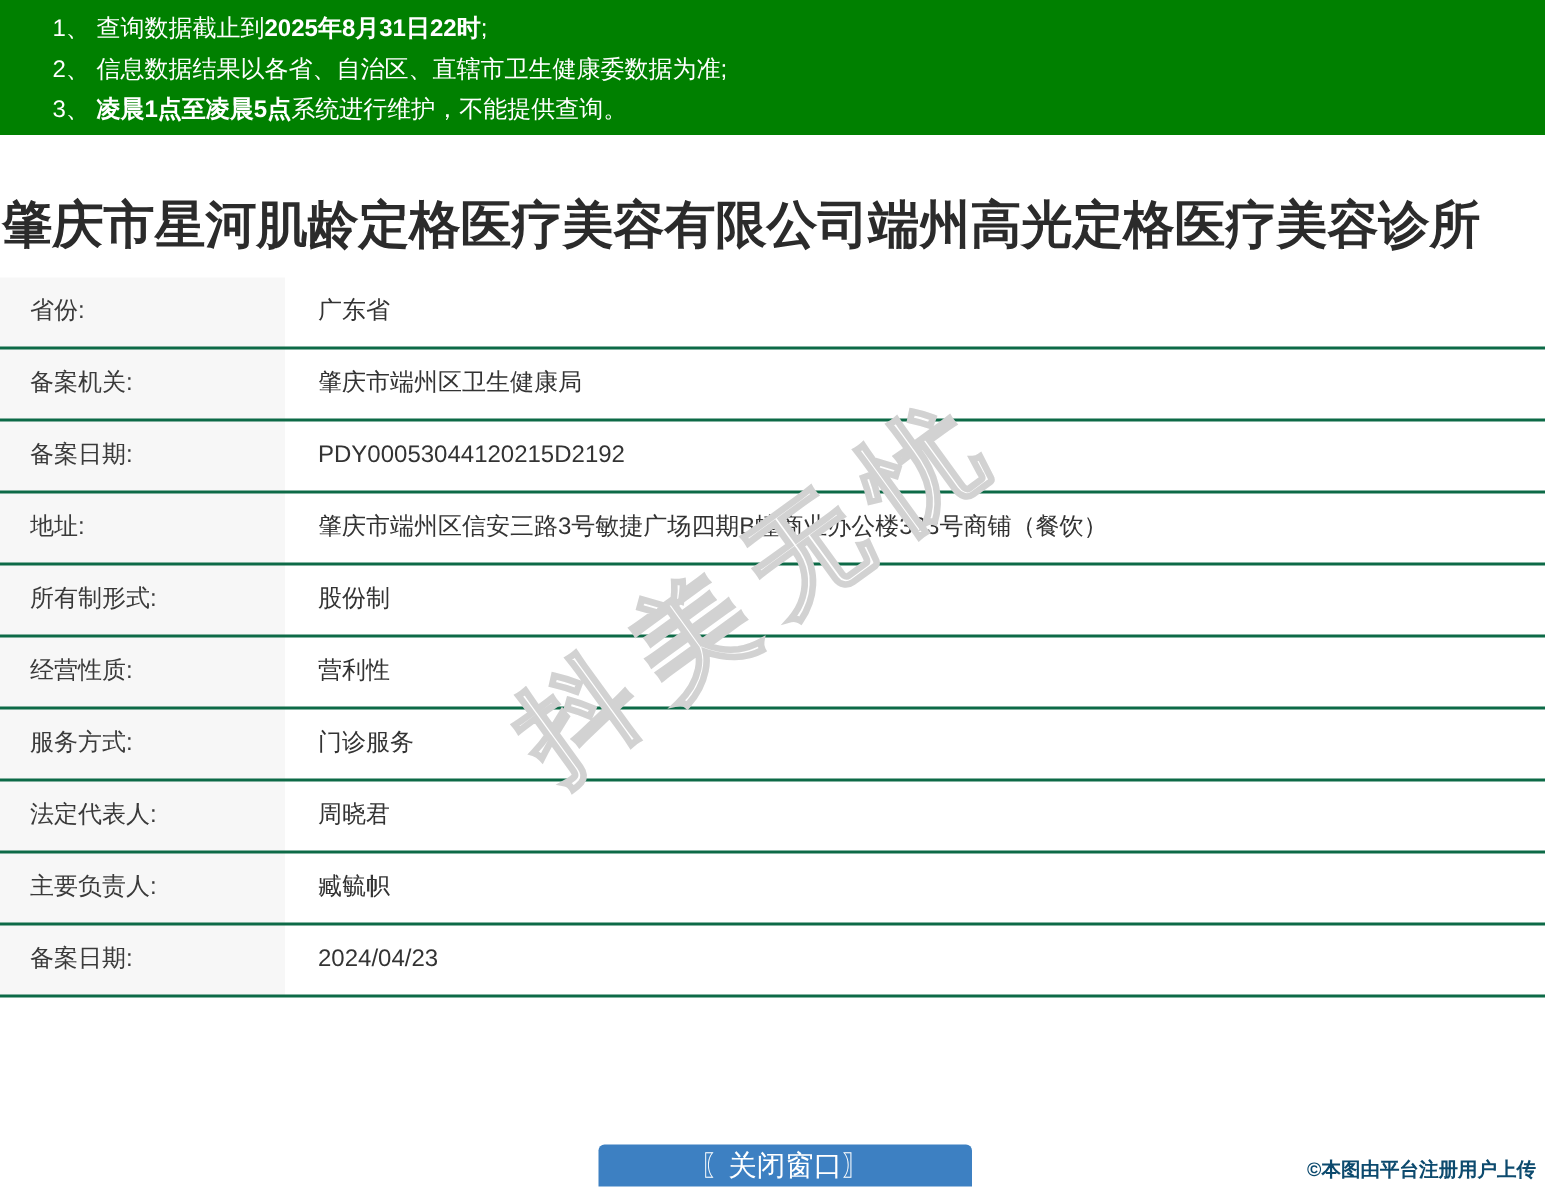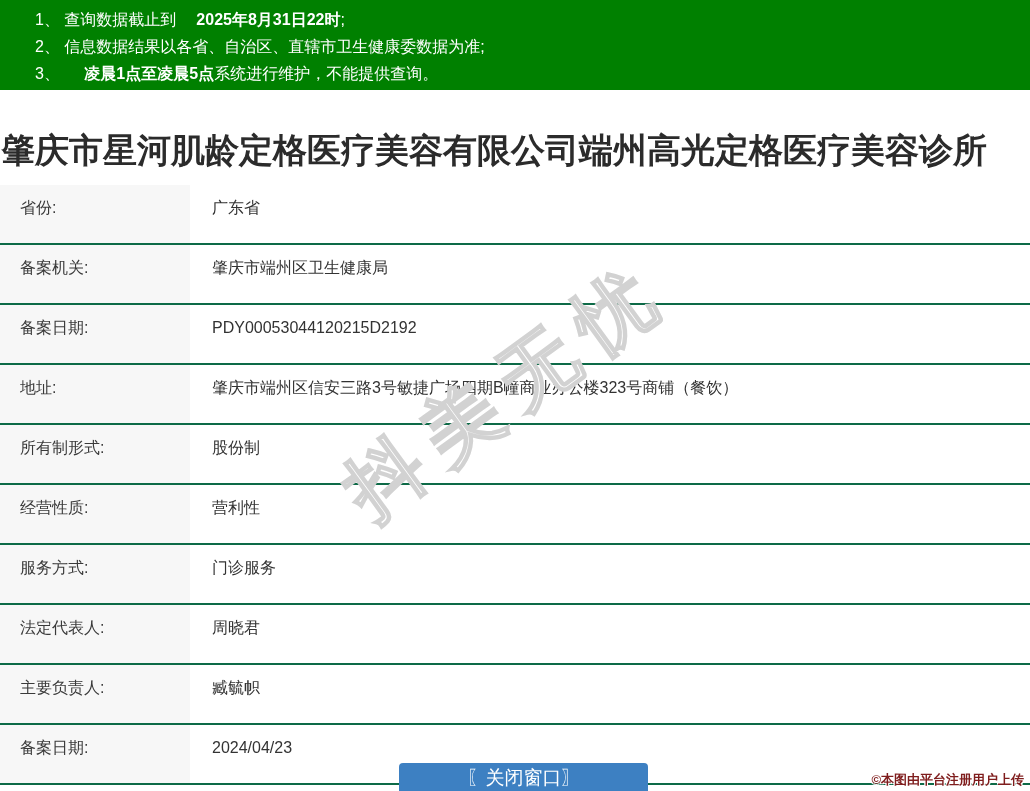--- a/index.html
+++ b/index.html
@@ -18,42 +18,42 @@
   
   .notice {
     width: 1030px;
     height: 90px;
     background: #008000;
     color: #ffffff;
     padding: 6px 0 0 35px;
     font-size: 16px;
     line-height: 27px;
   }
-  .notice b { font-weight: bold; margin-left: 20px; }
+  .notice b { font-weight: bold; }
   
   .title {
     margin: 42px 0 17px 1px;
     font-size: 34px;
     line-height: 36px;
     font-weight: bold;
     color: #2b2b2b;
     white-space: nowrap;
     letter-spacing: 0px;
   }
   
   .info-table {
     width: 1030px;
     border-collapse: collapse;
     table-layout: fixed;
     font-size: 16px;
     color: #333333;
   }
   .info-table td {
     border-bottom: 2px solid #0d6a47;
-    padding: 13px 10px 25px 20px;
+    padding: 13px 10px 13px 20px;
     line-height: 20px;
     vertical-align: middle;
   }
   .info-table td.label {
     width: 190px;
     background: #f7f7f7;
     color: #3a3a3a;
   }
   .info-table td.value {
     background: #ffffff;
@@ -92,21 +92,21 @@
     cursor: pointer;
     z-index: 6;
   }
   
   .copyright {
     position: absolute;
     right: 6px;
     top: 771px;
     font-size: 13px;
     font-weight: bold;
-    color: #7f1d1d;
+    color: #0c4a6e;
     text-shadow: -1px -1px 0 #fff, 1px -1px 0 #fff, -1px 1px 0 #fff, 1px 1px 0 #fff;
     z-index: 6;
   }
 </style>
 </head>
 <body>
 
 <div class="page">
 
   <div class="notice">

